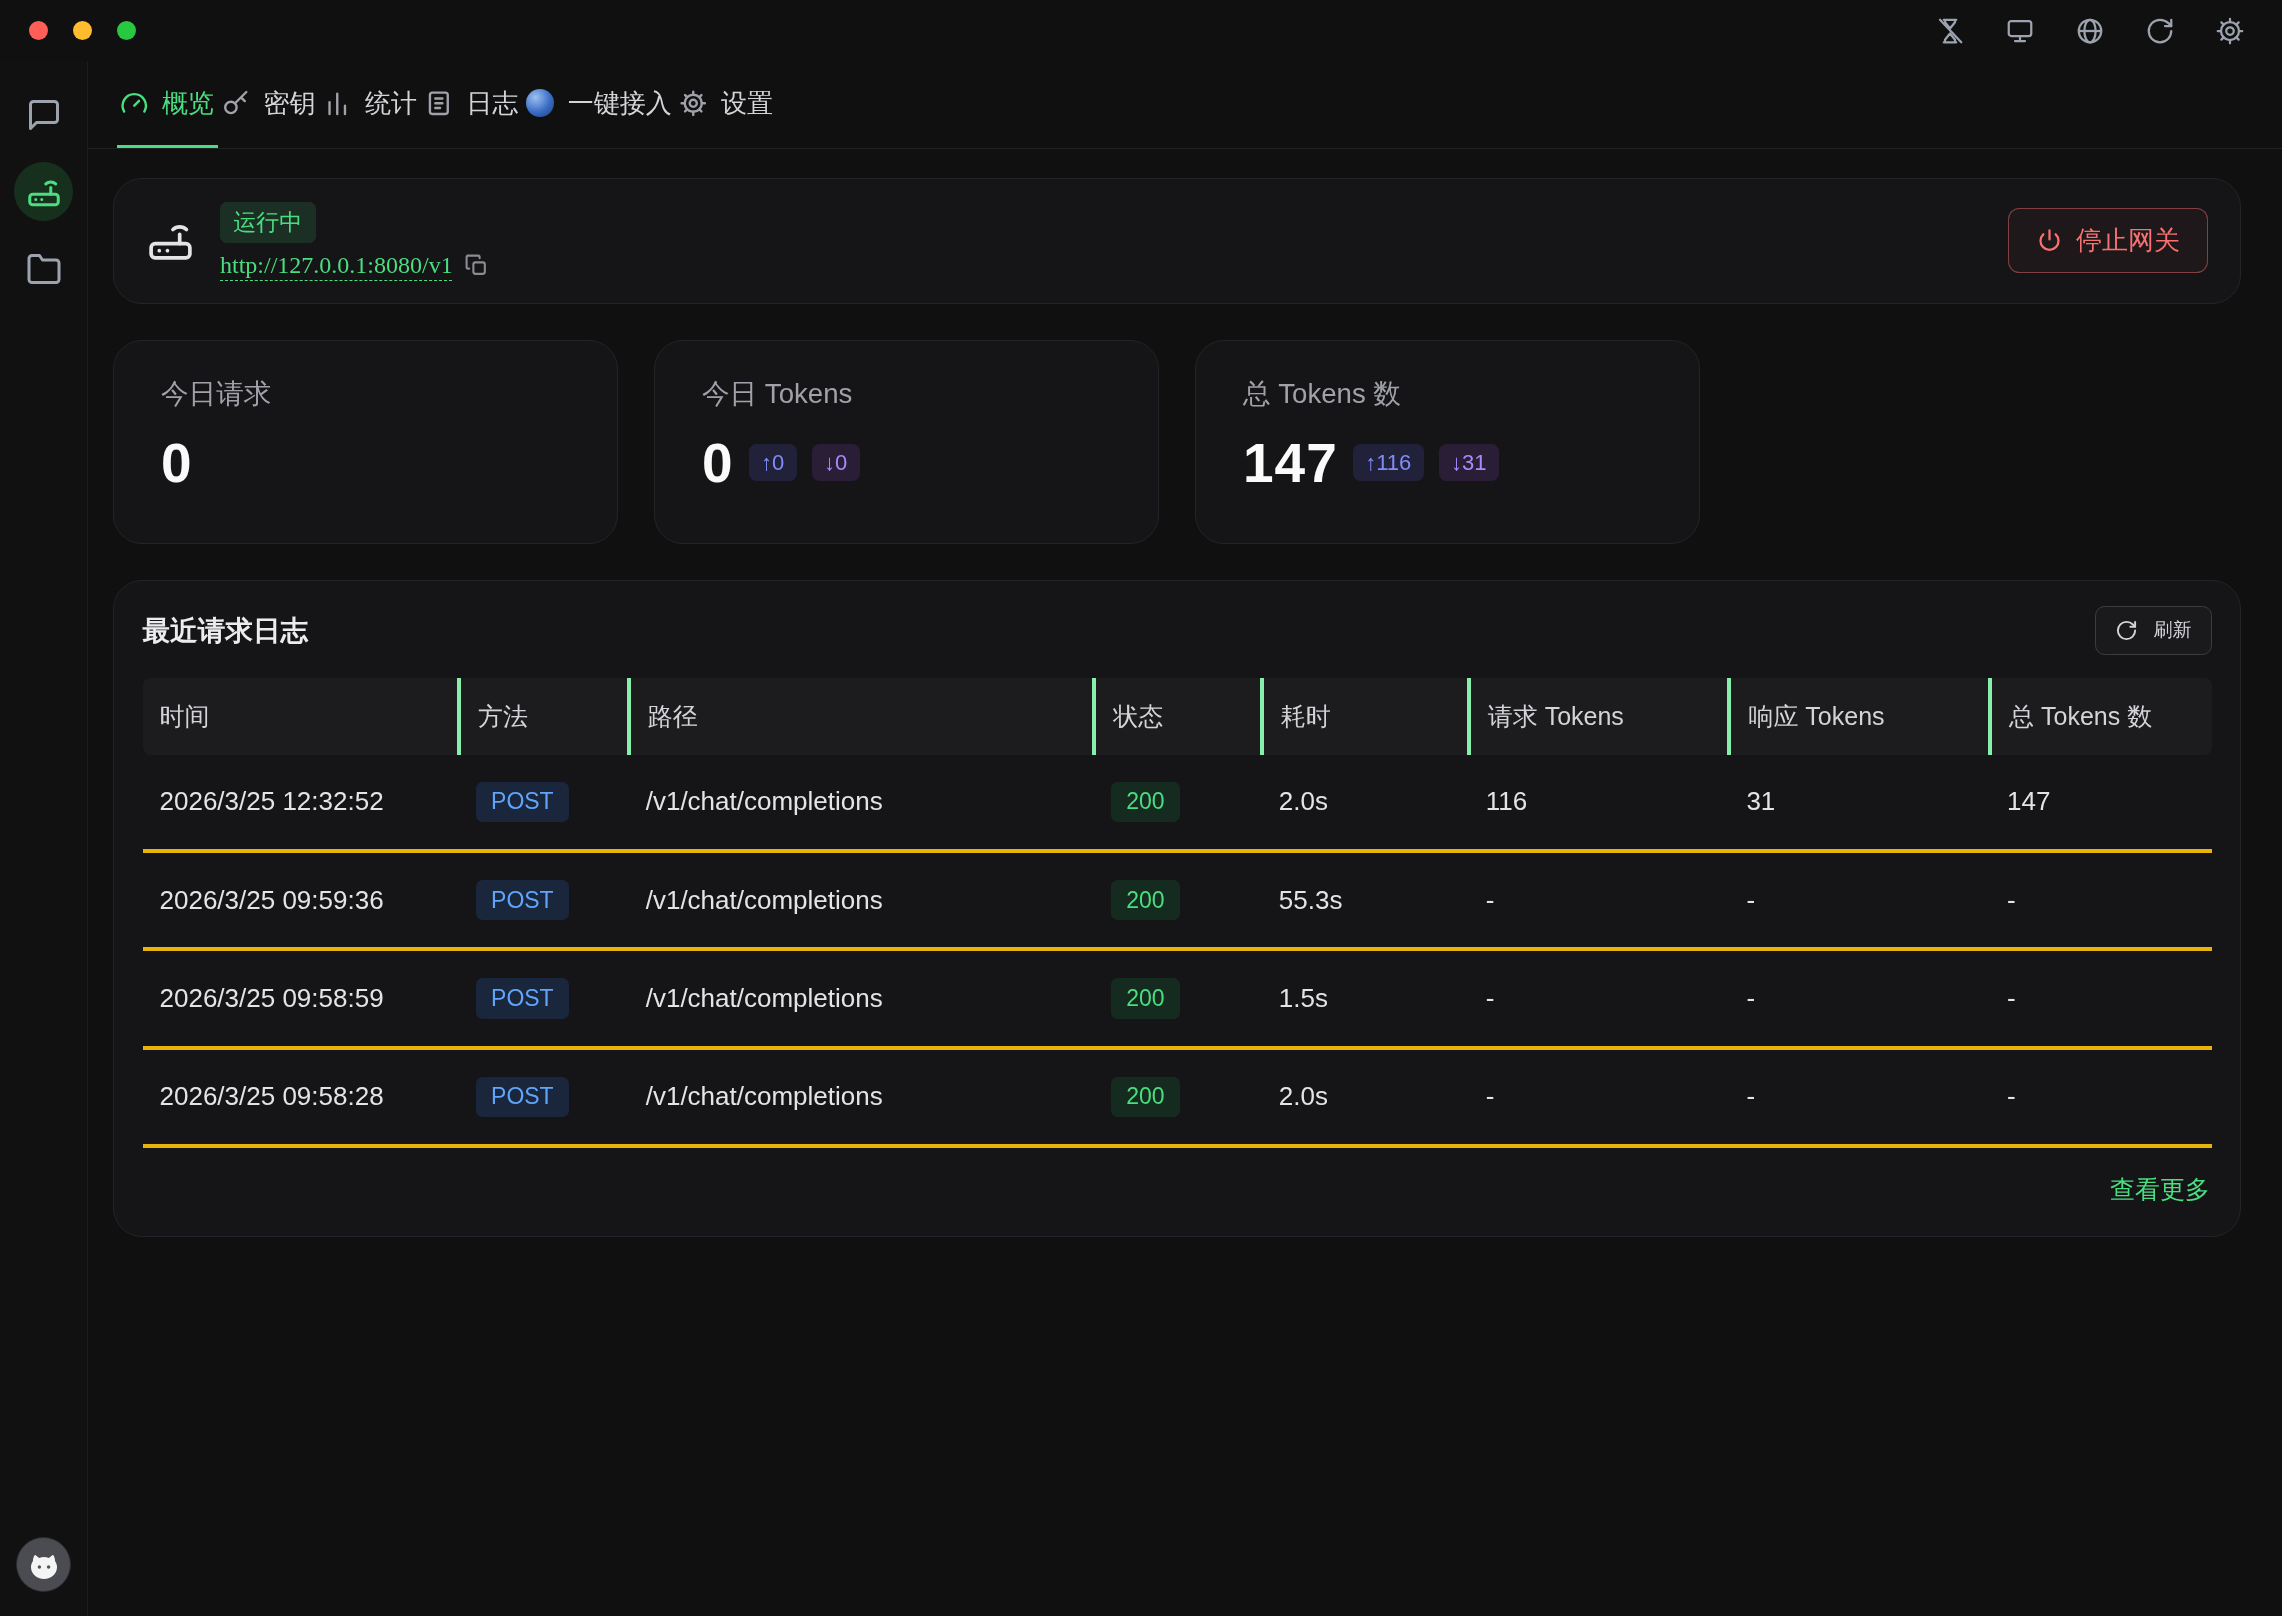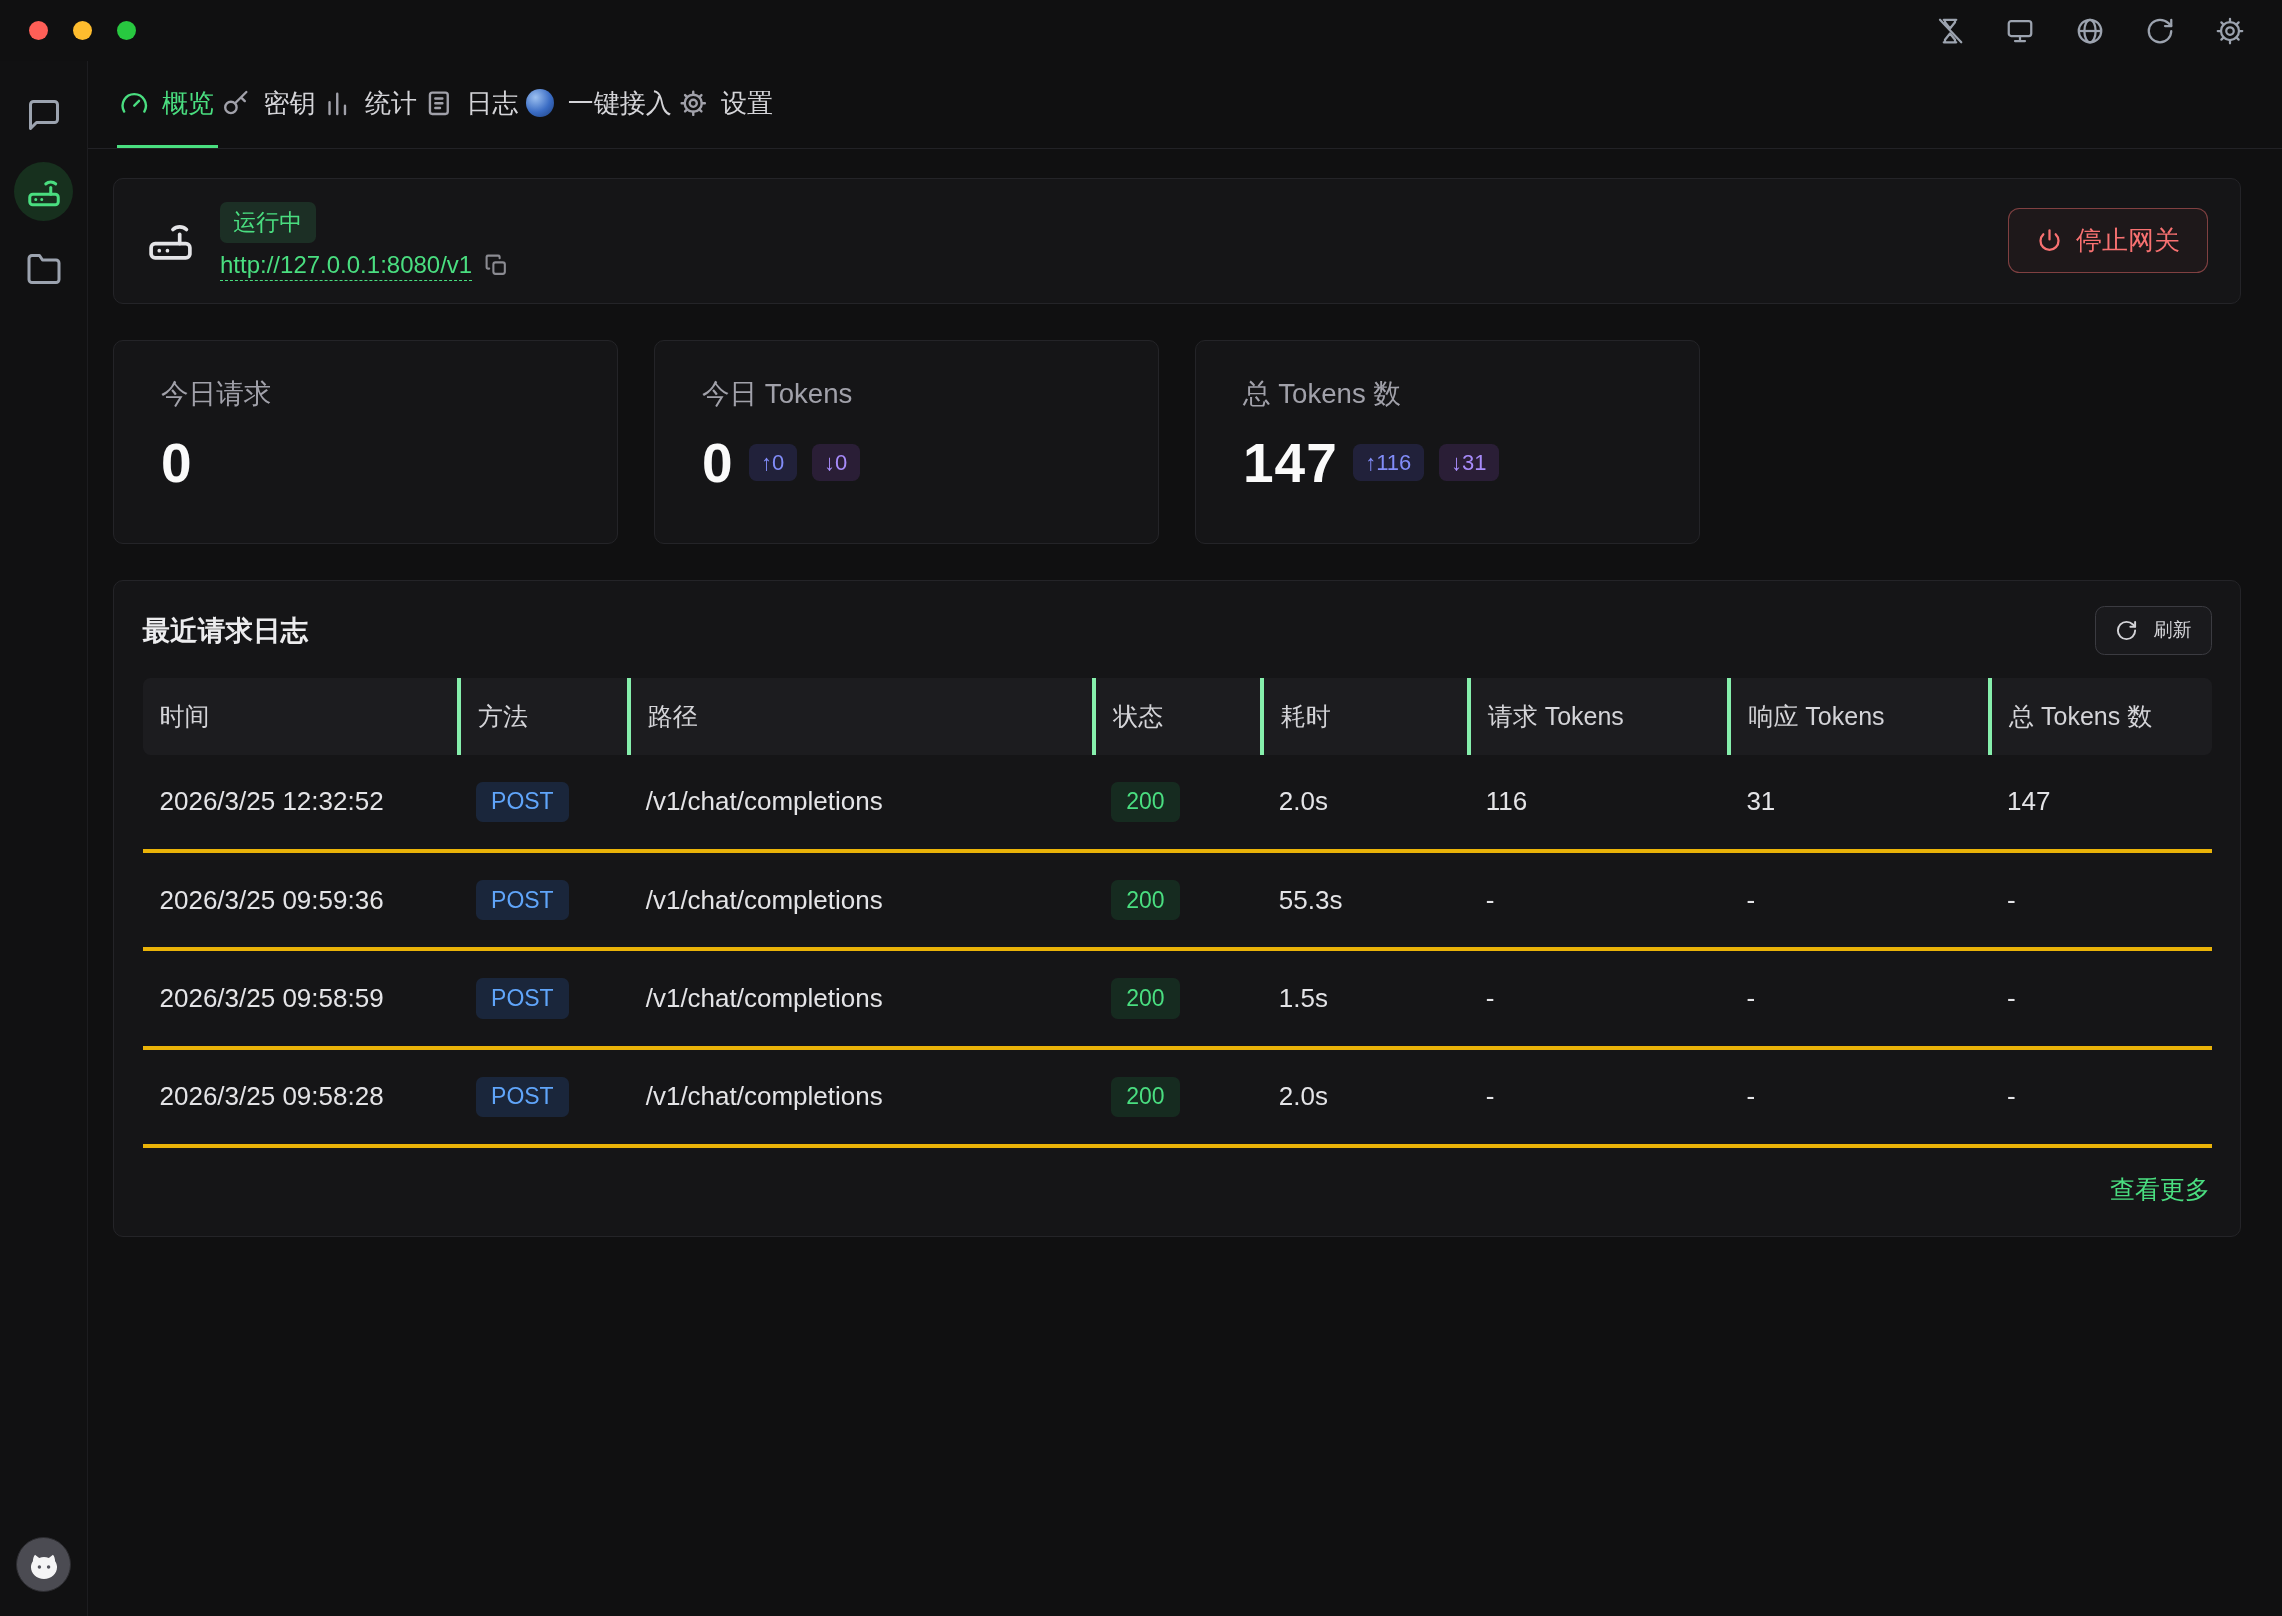--- a/index.html
+++ b/index.html
@@ -59,34 +59,34 @@
   .tab.active { color:#4ade80; border-bottom-color:#4ade80; }
   .tab.active .tab-ic { color:#4ade80; }
   .logo-ball {
     width:28.5px; height:28.5px; border-radius:50%;
     background:radial-gradient(circle at 34% 30%, #9cc0f0, #3a6cc4 55%, #1d3f7d);
   }
 
   
   .content { padding:28.5px 42px 0 25px; }
   .card {
-    background:#151517; border:1px solid #242428; border-radius:10px;
+    background:#151517; border:1px solid #242428; border-radius:29px;
   }
 
   
   .status-card { height:126px; display:flex; align-items:center; padding:0 32px; }
   .router-ic { width:49px; height:49px; color:#e4e4e7; margin-right:25px; }
   .status-col { display:flex; flex-direction:column; gap:8.6px; }
   .run-badge {
     align-self:flex-start; font-size:23px; color:#4ade80;
     background:rgba(74,222,128,.13); padding:4.8px 13.3px; border-radius:6.7px;
   }
   .url-row { display:flex; align-items:center; gap:11.4px; }
   .gw-url {
-    font-family:Liberation Sans, sans-serif; font-size:24px; color:#4ade80;
+    font-family:Liberation Serif, serif; font-size:24px; color:#4ade80;
     text-decoration:underline dashed; text-underline-offset:6.7px; text-decoration-thickness:1px;
     cursor:pointer;
   }
   .copy-ic { width:25px; height:25px; color:#8b8b92; cursor:pointer; }
   .stop-btn {
     margin-left:auto; display:flex; align-items:center; gap:13.3px;
     color:#f87171; border:1.9px solid rgba(248,113,113,.45); border-radius:11.4px;
     padding:14.3px 27px; font-size:26px; cursor:pointer; background:rgba(248,113,113,.04);
   }
   .stop-btn svg { width:27px; height:27px; }

